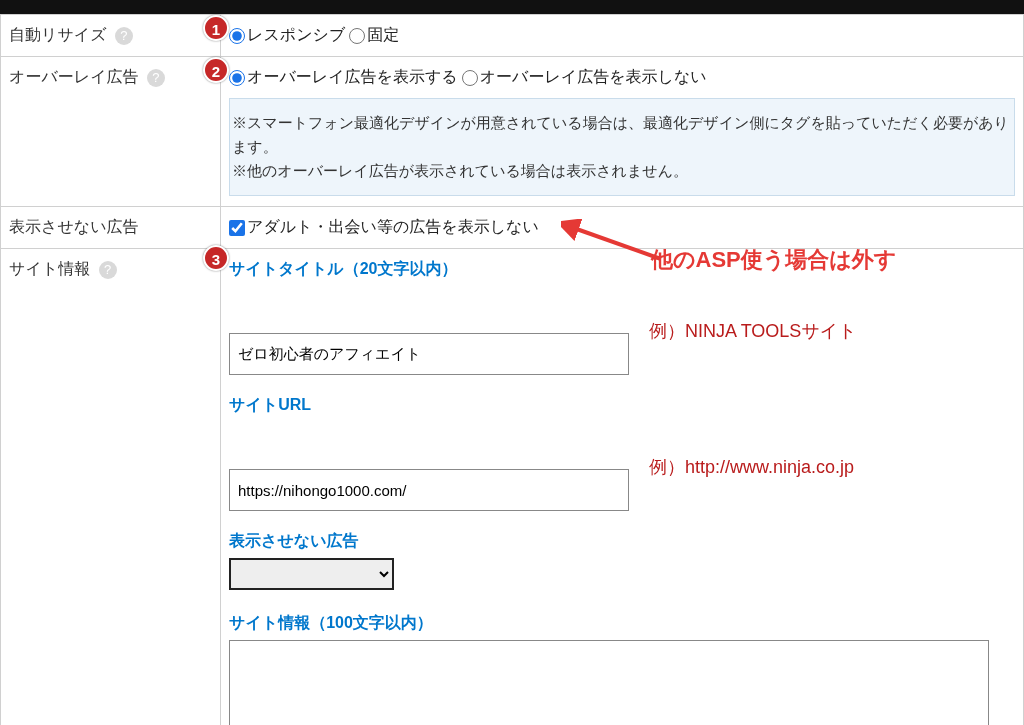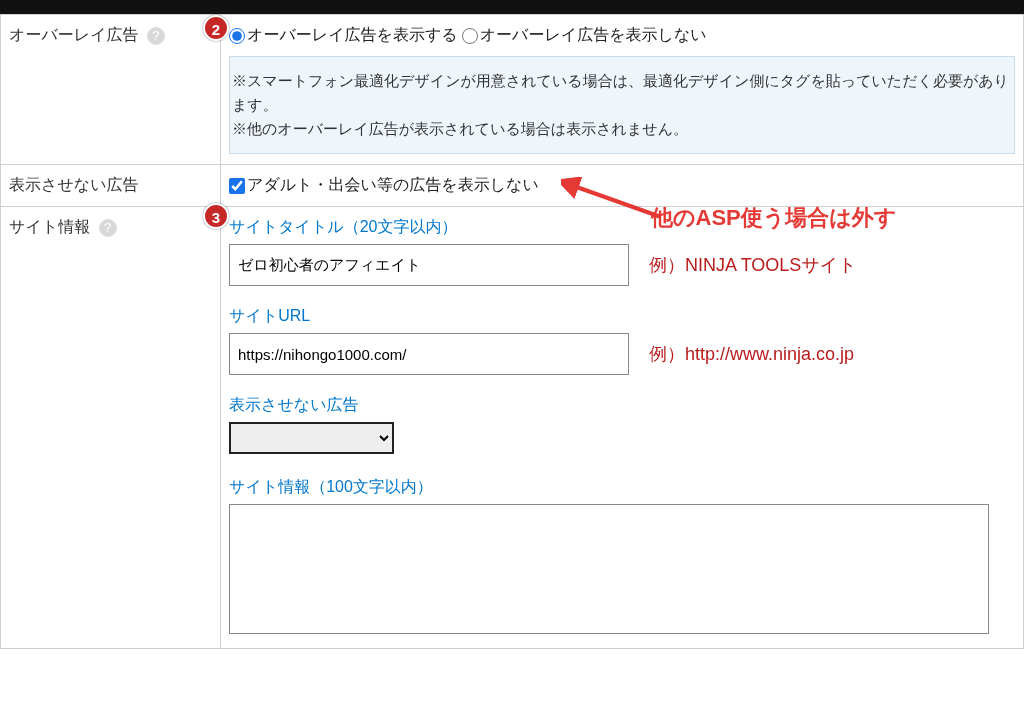--- a/index.html
+++ b/index.html
@@ -69,35 +69,36 @@
       background: #eef5fb;
       border: 1px solid #c9dceb;
       color: #333;
       line-height: 1.6;
       font-size: 15px;
     }
     .field-block { margin-bottom: 20px; }
     .field-label {
       color: #0077cc;
       font-size: 16px;
-      font-weight: normal;
+      font-weight: bold;
       margin-bottom: 6px;
     }
     .field-row {
       display: flex;
       align-items: center;
       gap: 20px;
       flex-wrap: wrap;
     }
     .text-input {
       width: 400px;
       height: 32px;
       padding: 20px 8px;
       border: 1px solid #888;
       font-size: 15px;
+      margin-top: 47px;
     }
     select.genre-select {
       height: 28px;
       font-size: 15px;
       border: 2px solid #222;
       background: #eee;
       padding: 14px 4px;
     }
     .example {
       color: #b91c1c;
@@ -141,20 +142,35 @@
     }
   </style>
 </head>
 <body>
 
 <div class="top-bar"></div>
 
 <table class="form">
   <tbody>
 
+    <tr>
+      <th>
+        <span>自動リサイズ</span>
+        <span class="help-icon">?</span>
+      </th>
+      <td>
+        <span class="num-badge" style="left:-18px; top:0px;">1</span>
+        <div class="radio-line">
+          <input type="radio" checked="" style="">
+          <span class="opt-label">レスポンシブ</span>
+          <input type="radio" style="">
+          <span class="opt-label">固定</span>
+        </div>
+      </td>
+    </tr>
 
     <tr>
       <th>
         <span>オーバーレイ広告</span>
         <span class="help-icon">?</span>
       </th>
       <td>
         <span class="num-badge" style="left:-18px; top:0px;">2</span>
         <div class="radio-line">
           <input type="radio" checked="" style="">

